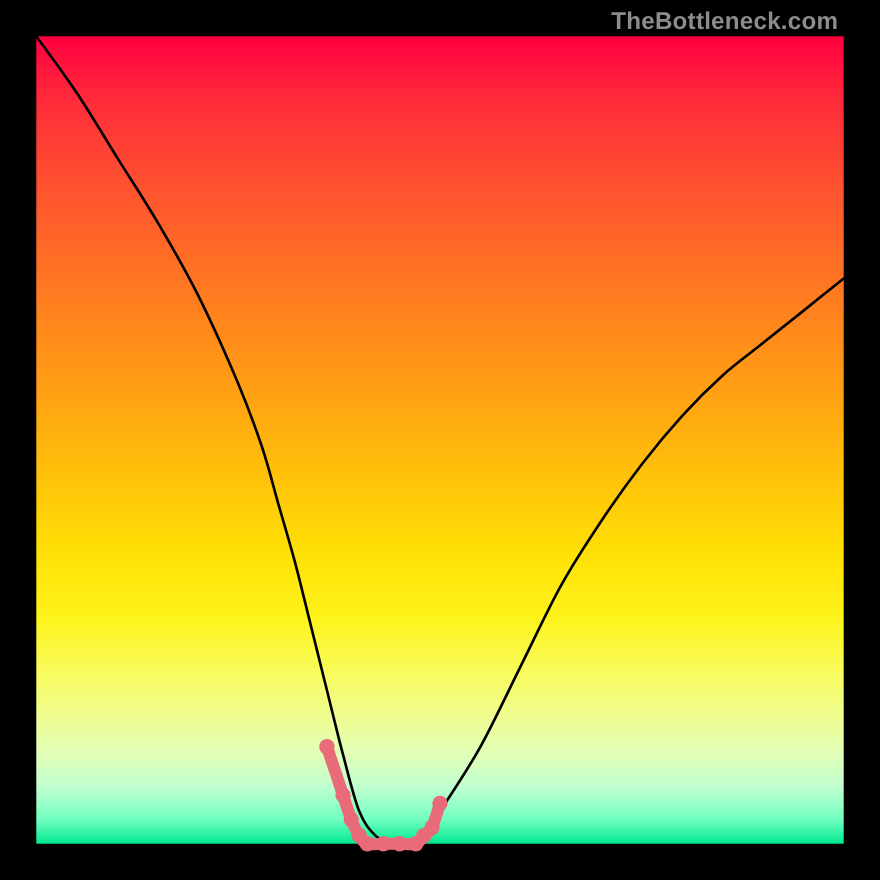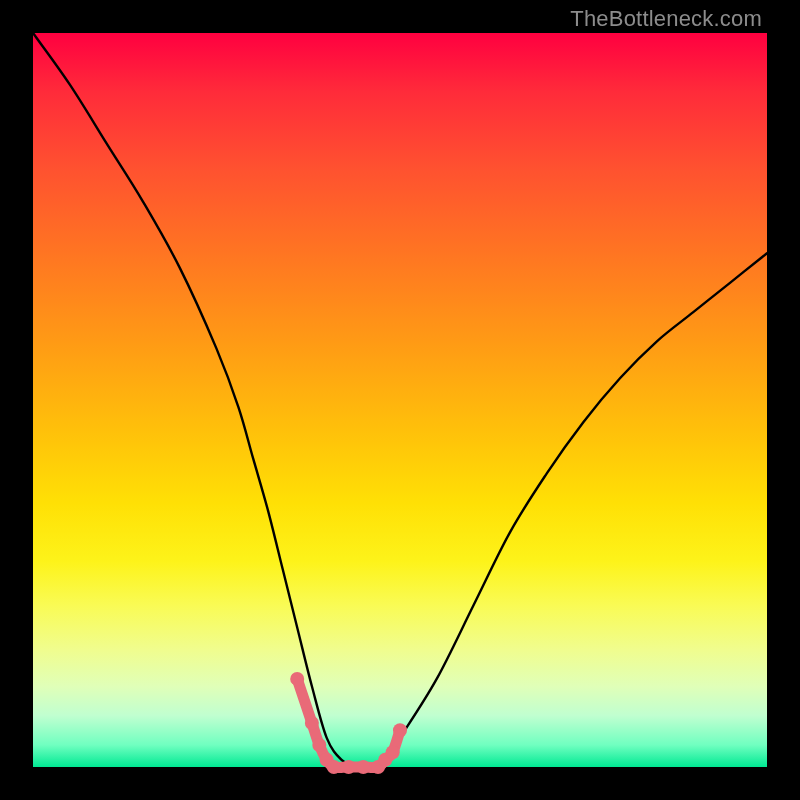--- a/index.html
+++ b/index.html
@@ -40,21 +40,21 @@
       #70ffc0 97%,
       #00e993 100%
     );
   }
   .watermark {
     position: absolute;
     top: 6px;
     right: 38px;
     font-family: Arial, Helvetica, sans-serif;
     font-size: 22px;
-    font-weight: 400;
+    font-weight: 700;
     color: #8c8c8c;
     letter-spacing: 0.2px;
     user-select: none;
   }
   svg.curve {
     position: absolute;
     left: 33px;
     top: 33px;
     width: 734px;
     height: 734px;

